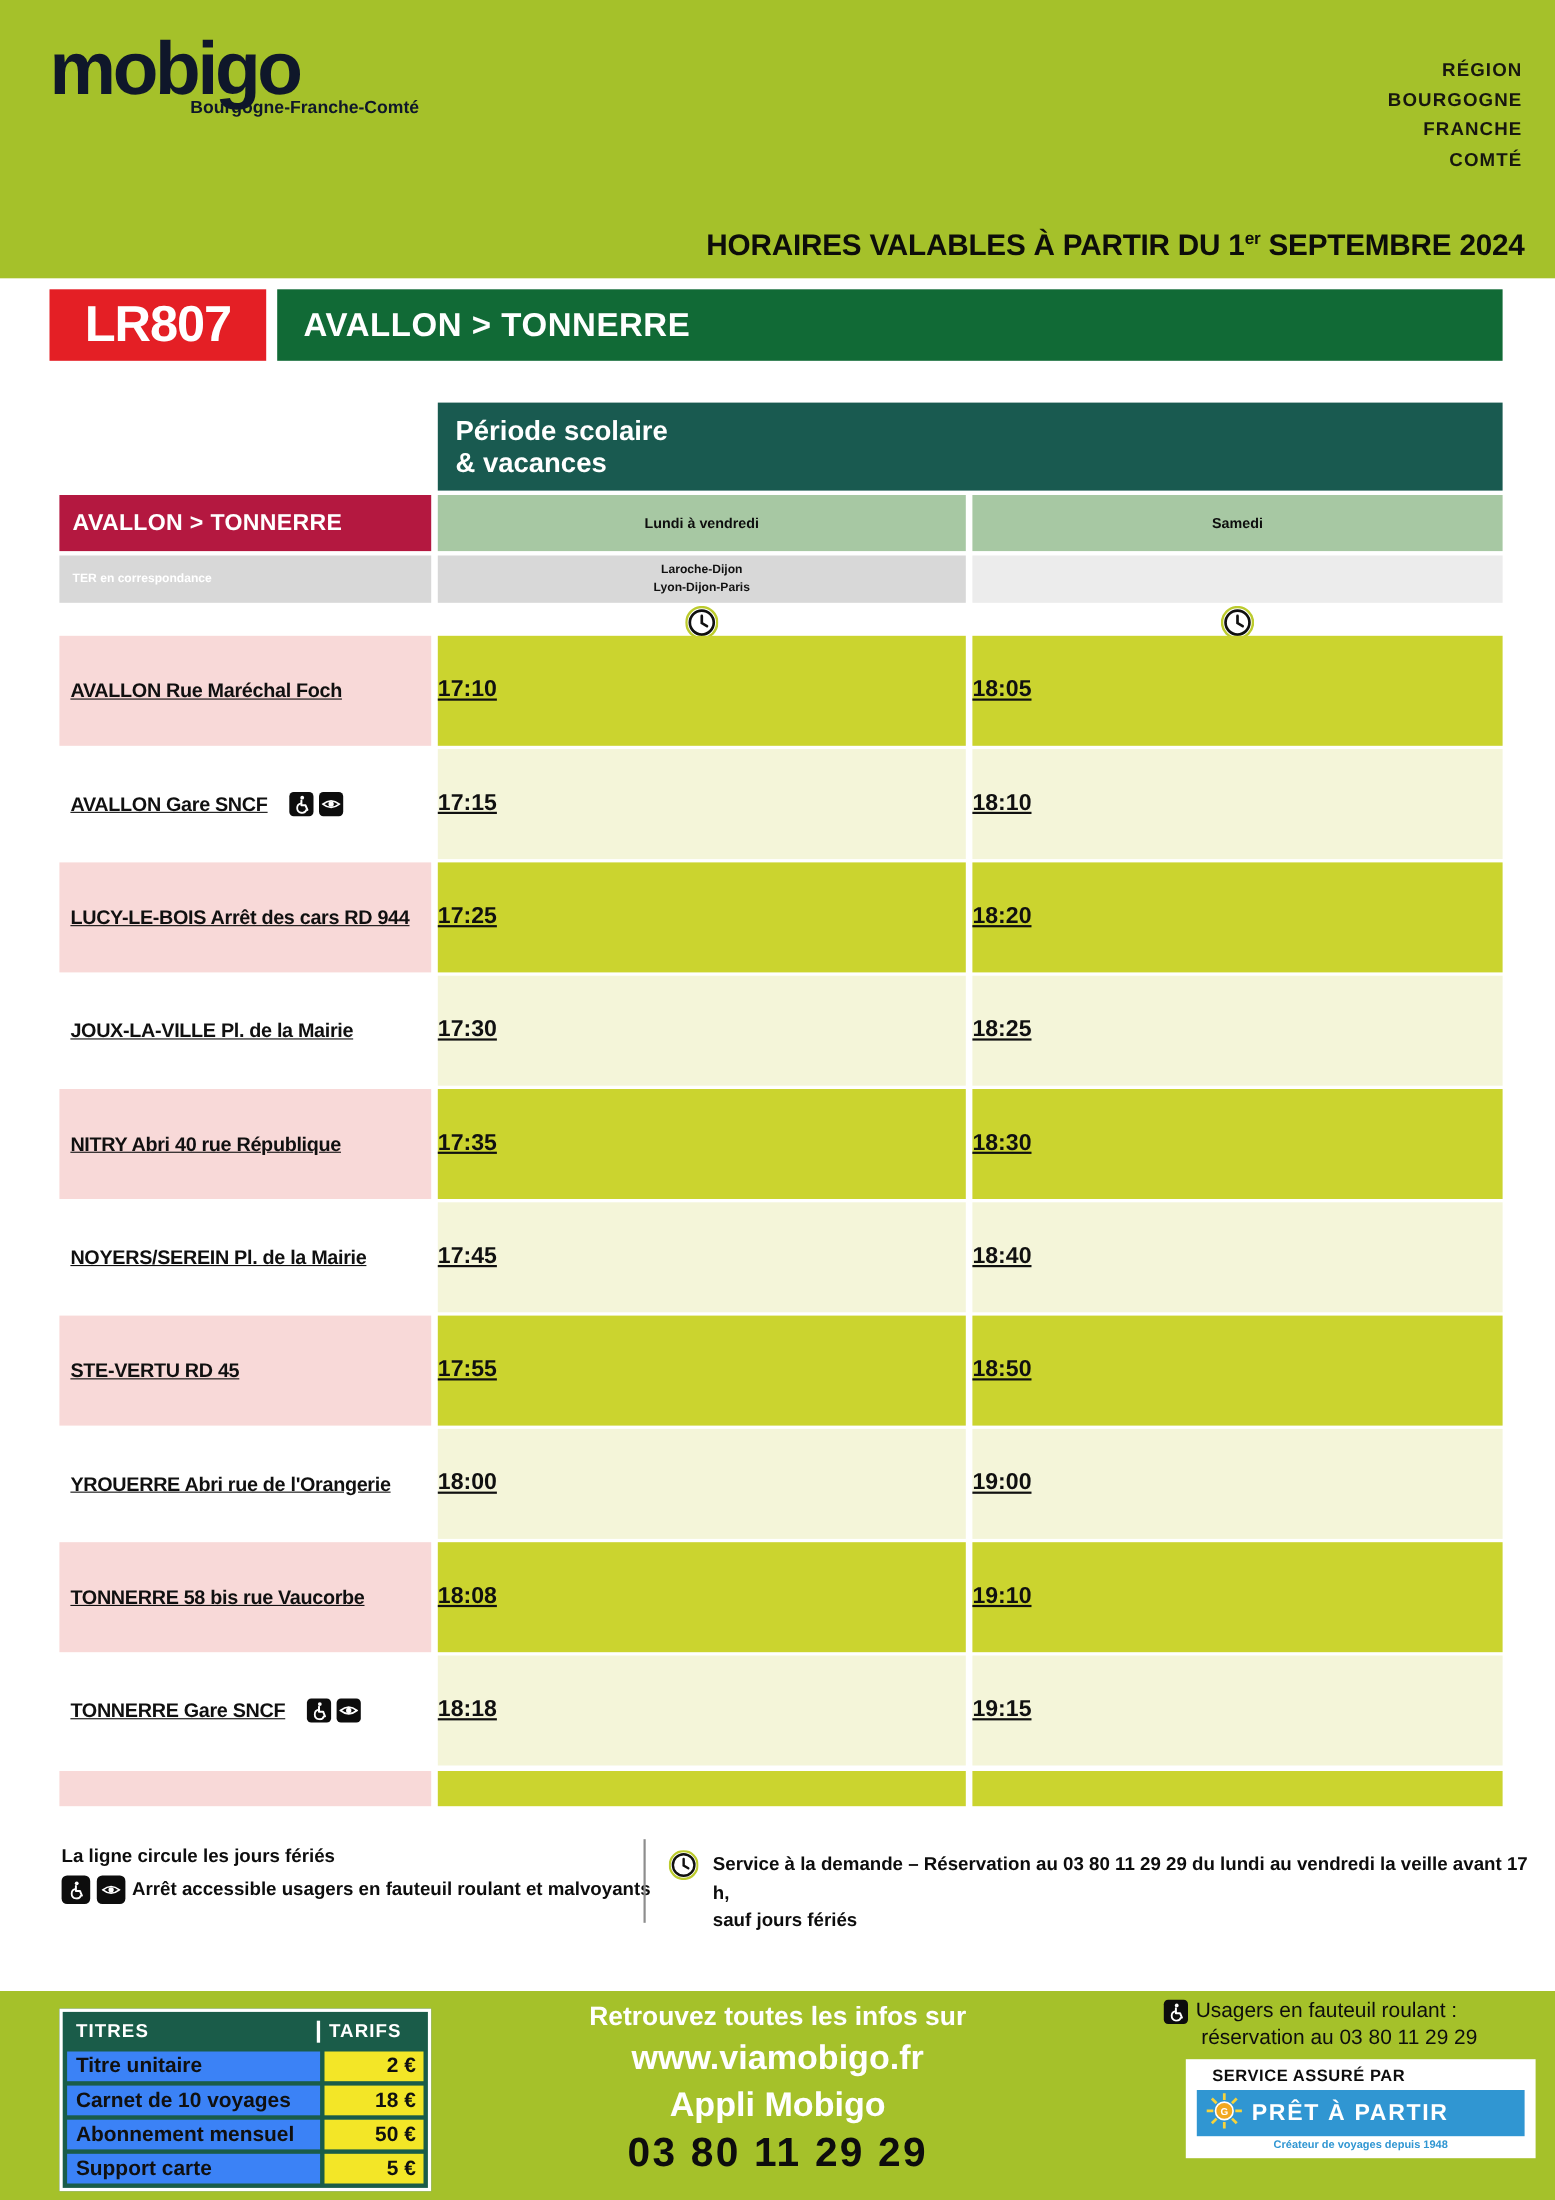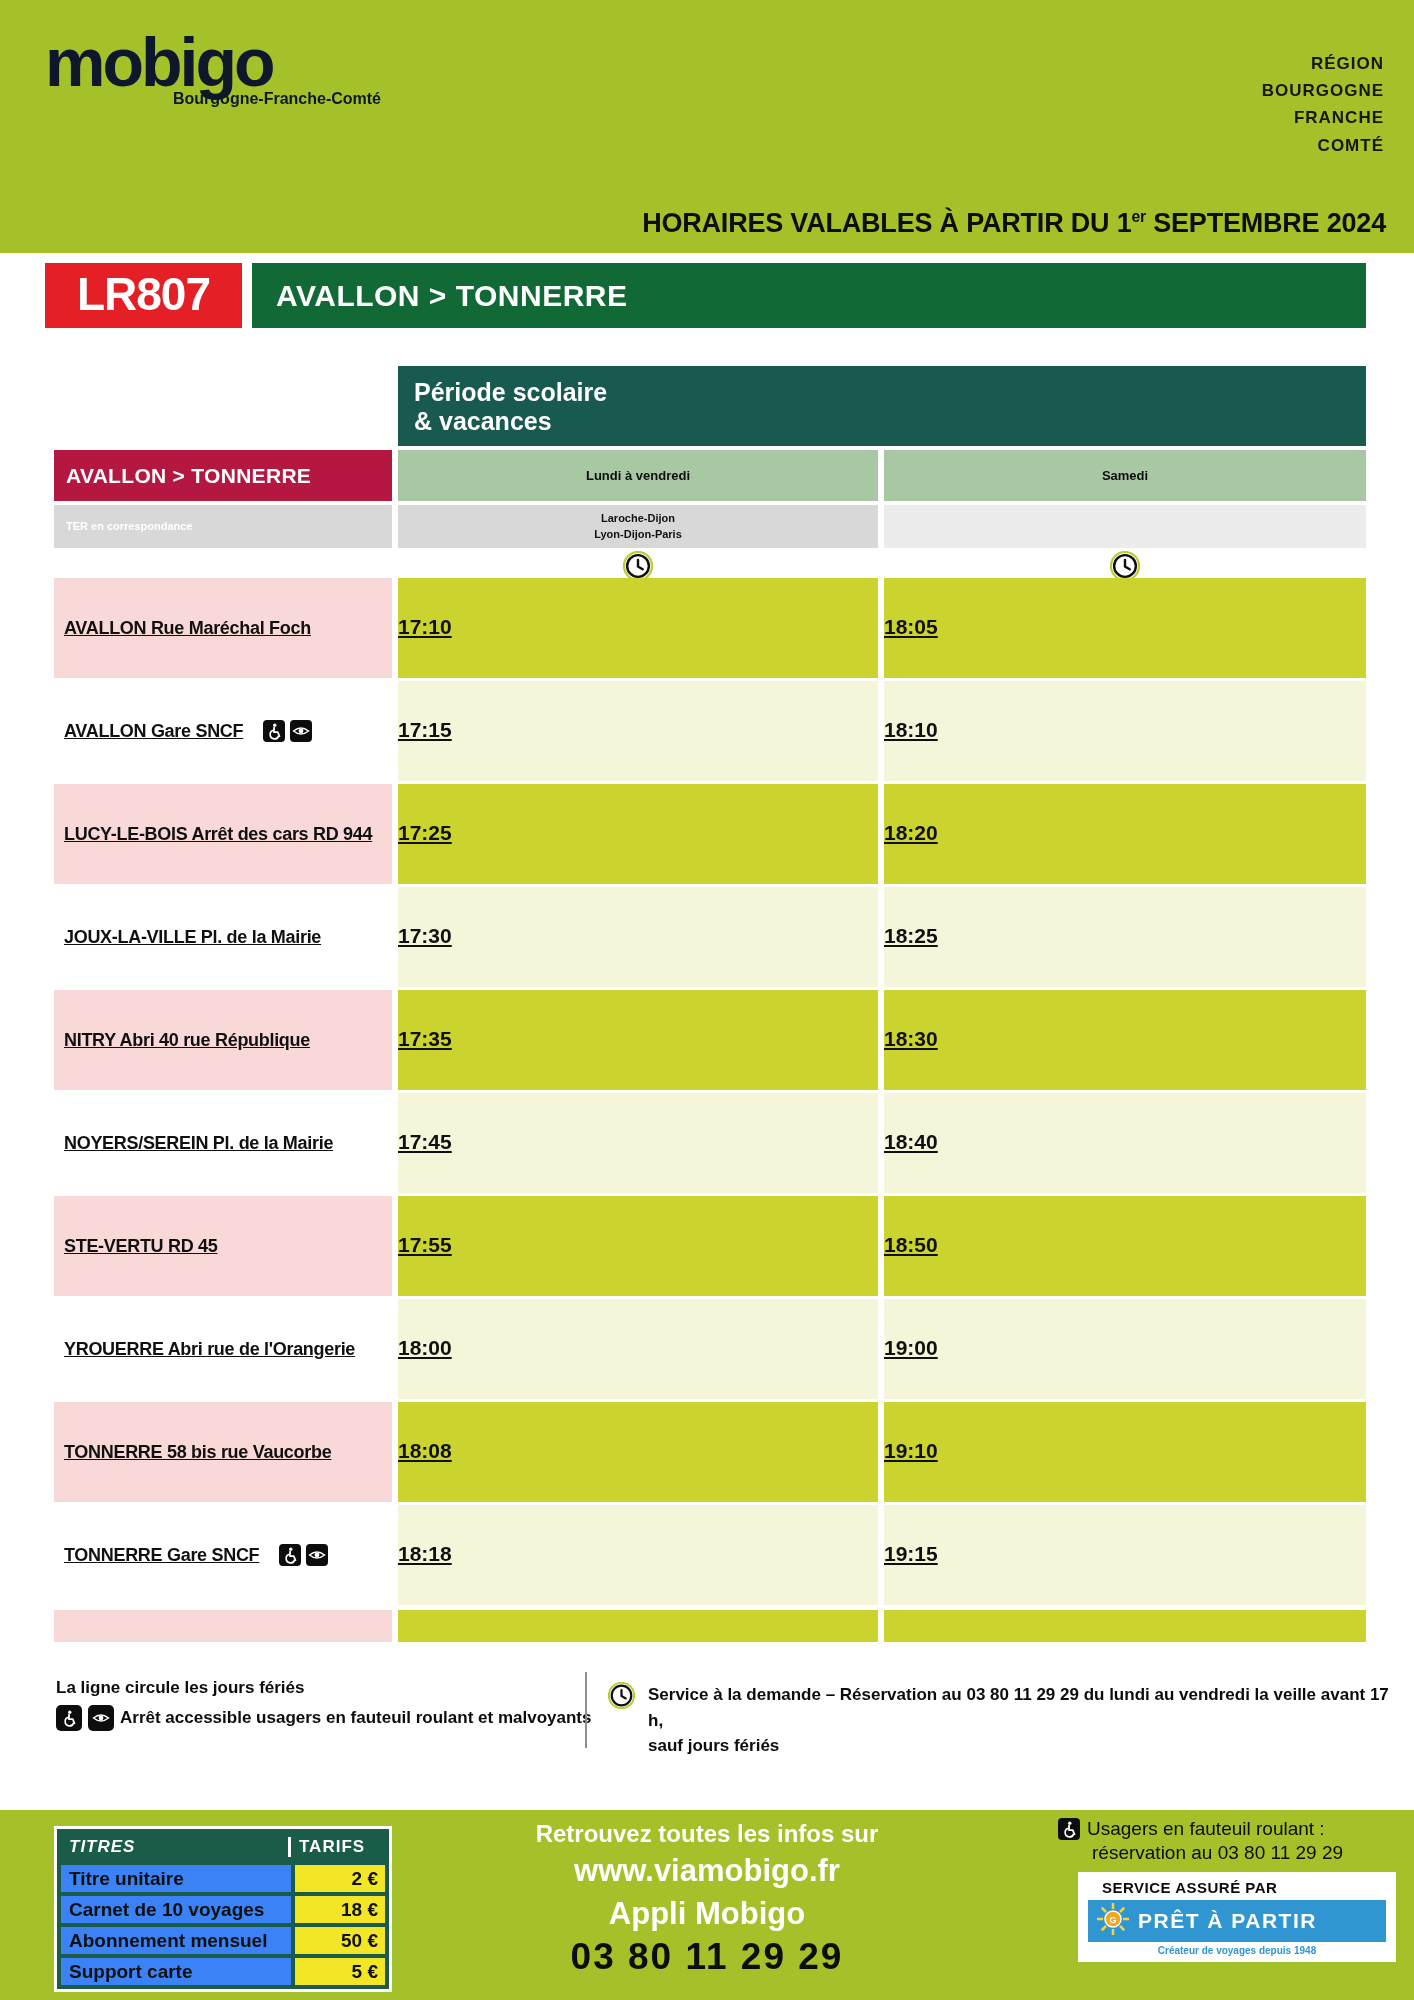--- a/index.html
+++ b/index.html
@@ -68,21 +68,21 @@
   .icon-badge{display:inline-flex;width:26px;height:26px;background:#0d0d0d;border-radius:5px;
               align-items:center;justify-content:center;flex:0 0 auto;}
   .icon-badge.small{width:22px;height:22px;border-radius:4px;}
   .row-icons{display:inline-flex;gap:5px;margin-left:20px;}
 
   
   .bottom-band{position:absolute;left:0;top:1810px;width:1414px;height:190px;background:#a5c12a;}
   .tariff{position:absolute;left:54px;top:16px;width:338px;background:#1a5c49;border:3px solid #fff;
           padding:4px;box-sizing:border-box;}
   .tariff-head{display:flex;height:28px;align-items:center;color:#fff;font-size:17px;font-weight:800;letter-spacing:1px;}
-  .tariff-head .t1{flex:1;padding-left:8px;font-style:italic;}
+  .tariff-head .t1{flex:1;padding-left:8px;}
   .tariff-head .t2{width:86px;border-left:3px solid #fff;padding-left:8px;}
   .tariff-row{display:flex;height:27px;margin-top:4px;font-size:19px;font-weight:800;color:#101010;}
   .tariff-row .lbl{flex:1;background:#3b82f6;display:flex;align-items:center;padding-left:8px;}
   .tariff-row .prc{width:90px;background:#f3e627;display:flex;align-items:center;justify-content:flex-end;
                    padding-right:7px;box-sizing:border-box;margin-left:4px;}
 
   .center-block{position:absolute;left:50%;top:10px;transform:translateX(-50%);width:640px;text-align:center;}
   .cb1{color:#fff;font-size:24px;font-weight:800;}
   .cb2{color:#fff;font-size:31px;font-weight:800;margin-top:5px;}
   .cb3{color:#fff;font-size:31px;font-weight:800;margin-top:7px;}

